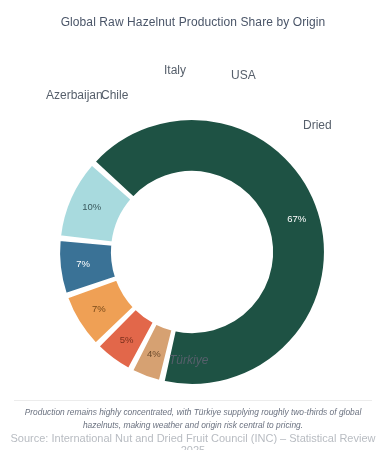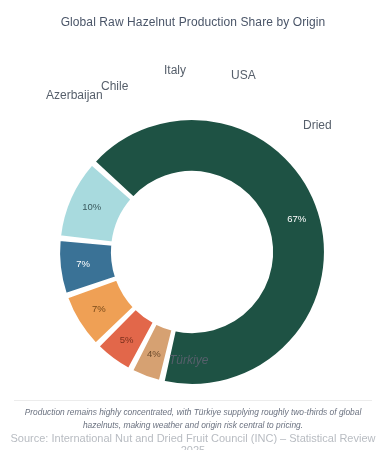--- a/index.html
+++ b/index.html
@@ -115,21 +115,21 @@
         <text x="153.76861784974326" y="354.80108860747066" class="slice-value" fill="#6b4a2c">4%</text>
         <text x="126.60605571377124" y="340.05302067896145" class="slice-value" fill="#7a2f1c">5%</text>
         <text x="98.78376943320075" y="309.79651165007556" class="slice-value" fill="#7a4a18">7%</text>
         <text x="83.04687506894852" y="264.60630666605766" class="slice-value" fill="#ffffff">7%</text>
         <text x="91.80233420575951" y="207.38912498744628" class="slice-value" fill="#3b5a5e">10%</text>
       </g>
   </svg>
 
   <div id="outside-labels">
       <div class="outside-label" style="left: 46px; top: 88px;">Azerbaijan</div>
-      <div class="outside-label" style="left: 101px; top: 79px;">Chile</div>
+      <div class="outside-label" style="left: 101px; top: 88px;">Chile</div>
       <div class="outside-label" style="left: 164px; top: 63px;">Italy</div>
       <div class="outside-label" style="left: 231px; top: 68px;">USA</div>
       <div class="outside-label" style="left: 303px; top: 118px;">Dried</div>
       <div class="outside-label" style="left: 169px; top: 353px; font-style: italic;">Türkiye</div>
     </div>
 
   <div class="divider"></div>
 
   <div class="caption">Production remains highly concentrated, with Türkiye supplying roughly two-thirds of global hazelnuts, making weather and origin risk central to pricing.</div>
   <div class="source">Source: International Nut and Dried Fruit Council (INC) – Statistical Review 2025</div>

